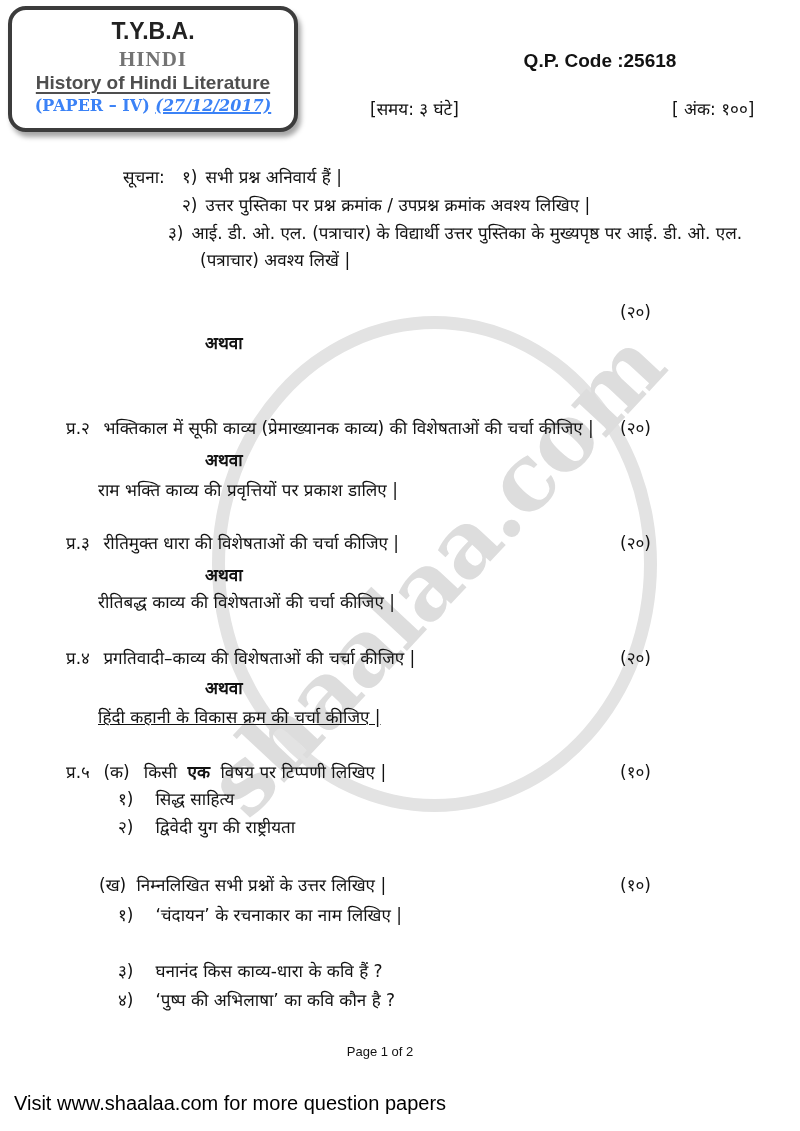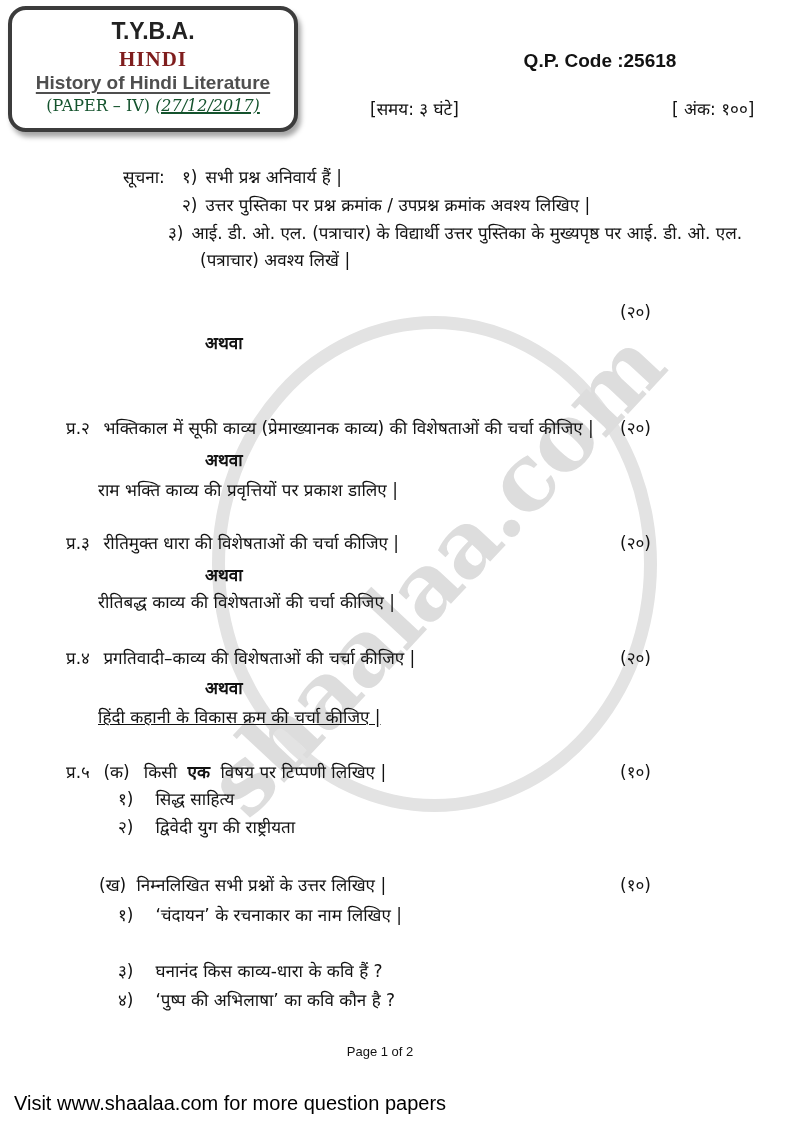--- a/index.html
+++ b/index.html
@@ -29,25 +29,25 @@
 
   
   #header-box{
     left:8px;top:6px;width:290px;height:126px;
     border:4px solid #3c3c3c;border-radius:18px;
     background:#ffffff;box-sizing:border-box;
     box-shadow:3px 5px 5px rgba(0,0,0,0.35);
     text-align:center;z-index:2;
   }
   #course-title{margin-top:8px;font-size:23px;font-weight:bold;color:#222;font-family:"Liberation Sans","DejaVu Sans",sans-serif;}
-  #subject-title{margin-top:2px;font-size:21px;font-weight:bold;color:#7f1d1d;font-family:"Liberation Serif","DejaVu Serif",serif;letter-spacing:1px;}
+  #subject-title{margin-top:2px;font-size:21px;font-weight:bold;color:#737373;font-family:"Liberation Serif","DejaVu Serif",serif;letter-spacing:1px;}
   #paper-title{margin-top:0px;font-size:19px;font-weight:bold;color:#4f4f4f;
     font-family:"Liberation Sans","DejaVu Sans",sans-serif;
     text-decoration:underline;text-decoration-thickness:2px;text-underline-offset:3px;}
-  #paper-line{margin-top:2px;font-size:16px;font-weight:normal;color:#14532d;font-family:"DejaVu Serif",serif;}
+  #paper-line{margin-top:2px;font-size:16px;font-weight:bold;color:#3b82f6;font-family:"DejaVu Serif",serif;}
   #exam-date{font-style:italic;text-decoration:underline;text-decoration-thickness:2px;}
 
   #qp-code{left:460px;top:50px;width:280px;text-align:center;font-size:19px;font-weight:bold;z-index:1;}
   #time-note{left:370px;top:99px;z-index:1;}
   #marks-note{left:672px;top:99px;z-index:1;}
 
   #please-check{left:185px;top:142px;font-size:17px;z-index:1;}
 
   .z{z-index:1;}
   .numcol{display:inline-block;width:18px;}

